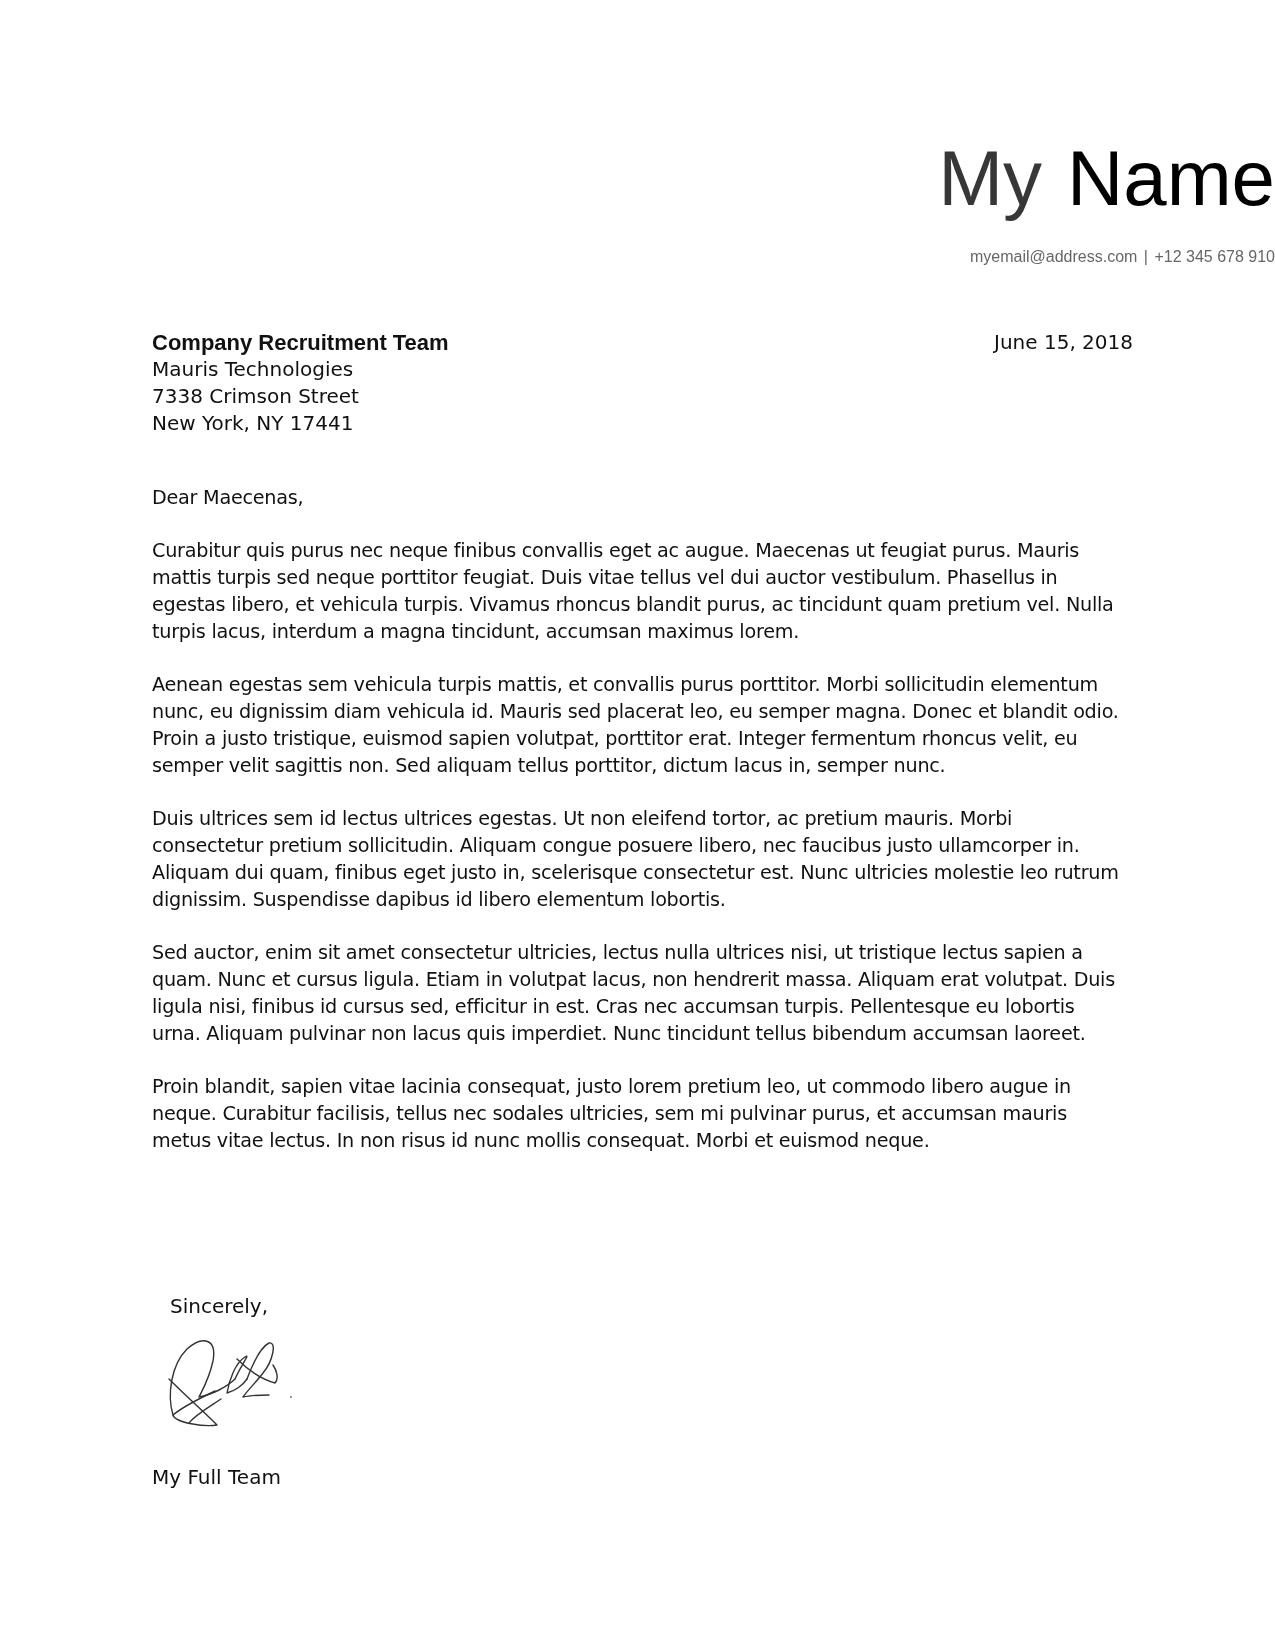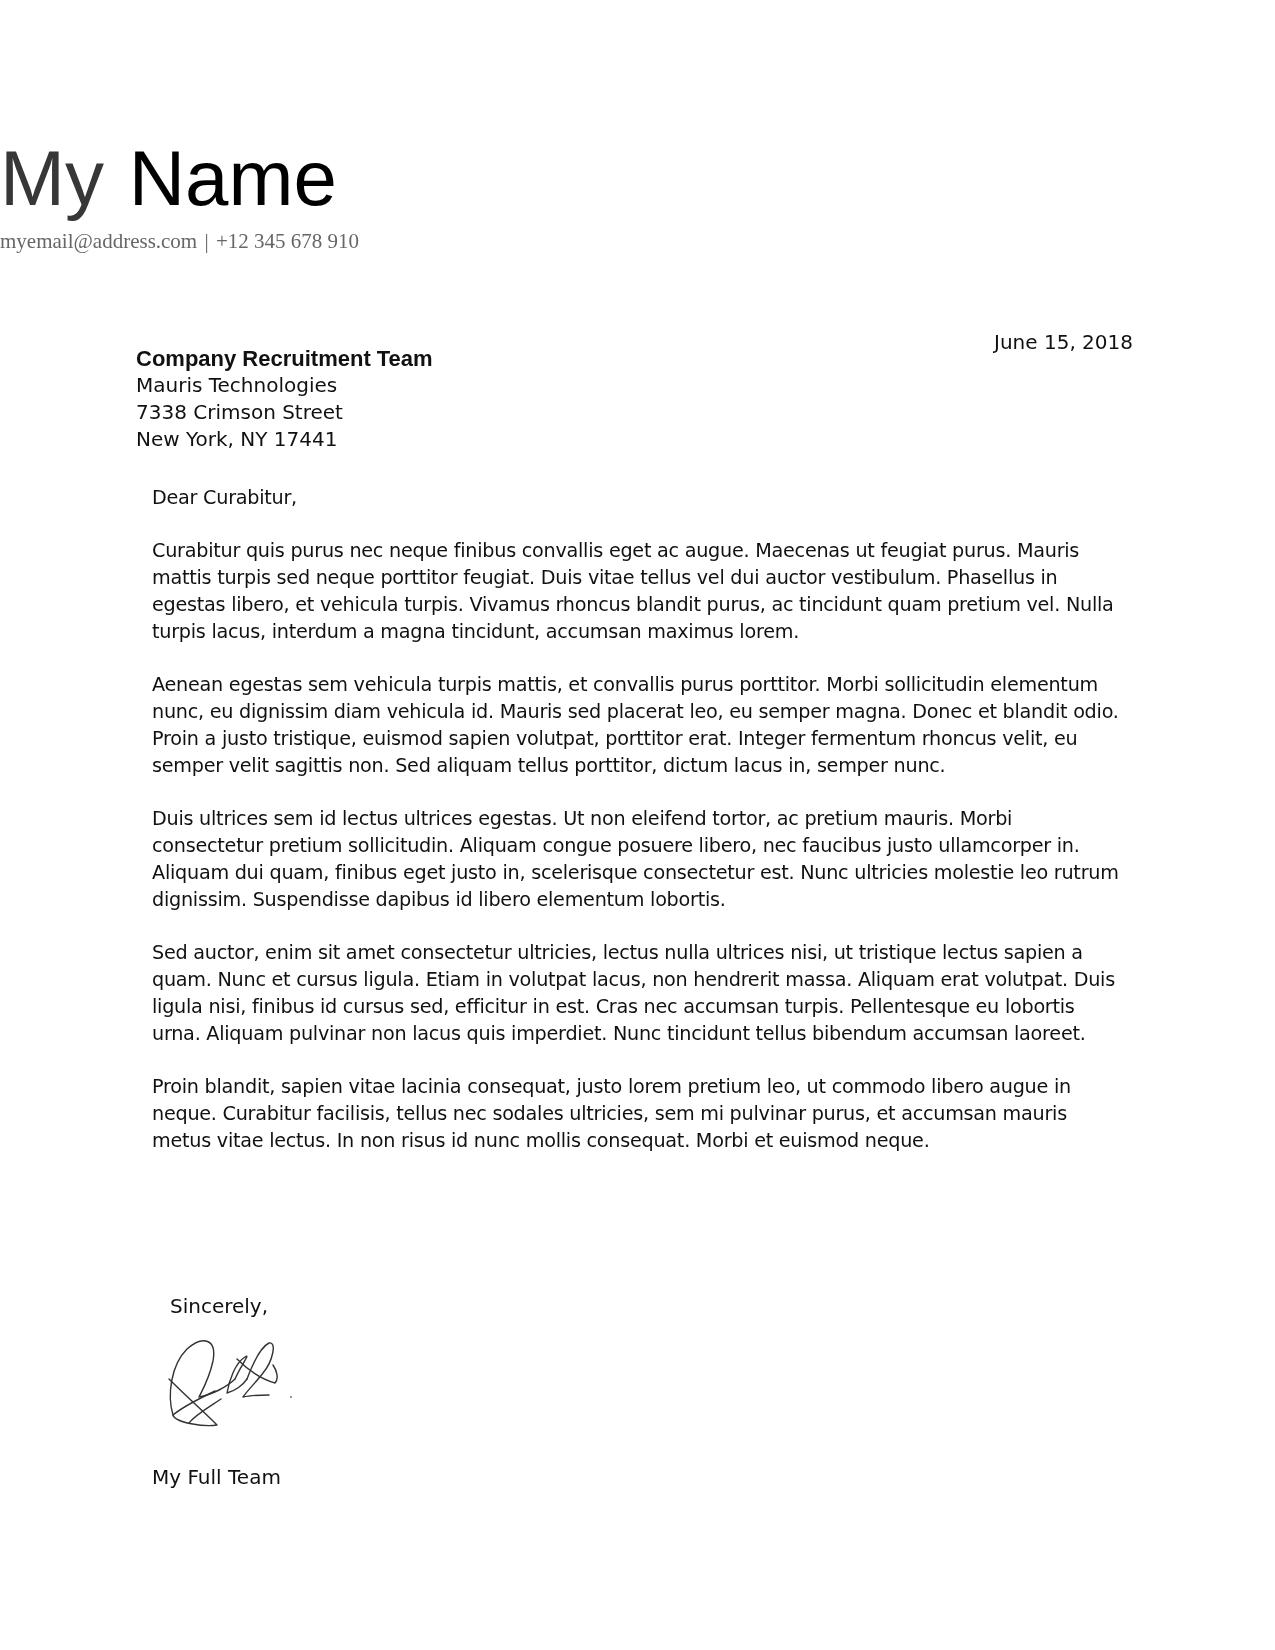--- a/index.html
+++ b/index.html
@@ -13,21 +13,21 @@
       position: relative;
       overflow: hidden;
       font-family: "DejaVu Sans", sans-serif;
       color: #111111;
     }
     .header {
       position: absolute;
       left: 0;
       width: 1275px;
       top: 128px;
-      text-align: left;
+      text-align: right;
     }
     .name {
       font-family: "DejaVu Sans", sans-serif;
       font-size: 78px;
       line-height: 100px;
       letter-spacing: 0px;
       white-space: nowrap;
     }
     .name .first {
       font-weight: 100;
@@ -36,39 +36,38 @@
       font-family: "Liberation Sans", sans-serif;
       font-weight: normal;
       opacity: 0.9;
     }
     .name .last {
       font-family: "Liberation Sans", sans-serif;
       font-weight: normal;
       color: #000000;
     }
     .contact {
-      margin-top: 0px;
-      font-size: 21px;
+      margin-top: 16px;
+      font-size: 16px;
       line-height: 26px;
       color: #666666;
-      font-family: Liberation Serif, serif;
+      font-family: Liberation Sans, sans-serif;
       white-space: nowrap;
     }
     .contact .sep {
       padding: 0 2px;
     }
 
     .recipient {
       position: absolute;
-      left: 136px;
+      left: 152px;
       top: 329px;
       font-size: 20px;
       line-height: 27px;
       white-space: nowrap;
-      margin-top: 16px;
     }
     .recipient .team {
       font-weight: bold;
       font-family: "Liberation Sans", sans-serif;
       font-size: 22px;
     }
     .date {
       position: absolute;
       right: 142px;
       top: 329px;
@@ -129,21 +128,21 @@
 <div class="recipient">
   <div class="team">Company Recruitment Team</div>
   <div>Mauris Technologies</div>
   <div>7338 Crimson Street</div>
   <div>New York, NY 17441</div>
 </div>
 
 <div class="date">June 15, 2018</div>
 
 <div class="body">
-  <p>Dear Curabitur,</p>
+  <p>Dear Maecenas,</p>
   <p>Curabitur quis purus nec neque finibus convallis eget ac augue. Maecenas ut feugiat purus. Mauris mattis turpis sed neque porttitor feugiat. Duis vitae tellus vel dui auctor vestibulum. Phasellus in egestas libero, et vehicula turpis.  Vivamus rhoncus blandit purus, ac tincidunt quam pretium vel.  Nulla turpis lacus, interdum a magna tincidunt, accumsan maximus lorem.</p>
   <p>Aenean egestas sem vehicula turpis mattis, et convallis purus porttitor. Morbi sollicitudin elementum nunc, eu dignissim diam vehicula id. Mauris sed placerat leo, eu semper magna. Donec et blandit odio.  Proin a justo tristique, euismod sapien volutpat, porttitor erat.  Integer fermentum rhoncus velit, eu semper velit sagittis non.  Sed aliquam tellus porttitor, dictum lacus in, semper nunc.</p>
   <p>Duis ultrices sem id lectus ultrices egestas. Ut non eleifend tortor, ac pretium mauris. Morbi consectetur pretium sollicitudin. Aliquam congue posuere libero, nec faucibus justo ullamcorper in.  Aliquam dui quam, finibus eget justo in, scelerisque consectetur est.  Nunc ultricies molestie leo rutrum dignissim. Suspendisse dapibus id libero elementum lobortis.</p>
   <p>Sed auctor, enim sit amet consectetur ultricies, lectus nulla ultrices nisi, ut tristique lectus sapien a quam.  Nunc et cursus ligula. Etiam in volutpat lacus, non hendrerit massa. Aliquam erat volutpat.  Duis ligula nisi, finibus id cursus sed, efficitur in est. Cras nec accumsan turpis. Pellentesque eu lobortis urna. Aliquam pulvinar non lacus quis imperdiet.  Nunc tincidunt tellus bibendum accumsan laoreet.</p>
   <p>Proin blandit, sapien vitae lacinia consequat, justo lorem pretium leo, ut commodo libero augue in neque.  Curabitur facilisis, tellus nec sodales ultricies, sem mi pulvinar purus, et accumsan mauris metus vitae lectus.  In non risus id nunc mollis consequat.  Morbi et euismod neque.</p>
 </div>
 
 <div class="closing">Sincerely,</div>
 
 <svg class="signature" viewBox="0 0 140 100" xmlns="http://www.w3.org/2000/svg">

